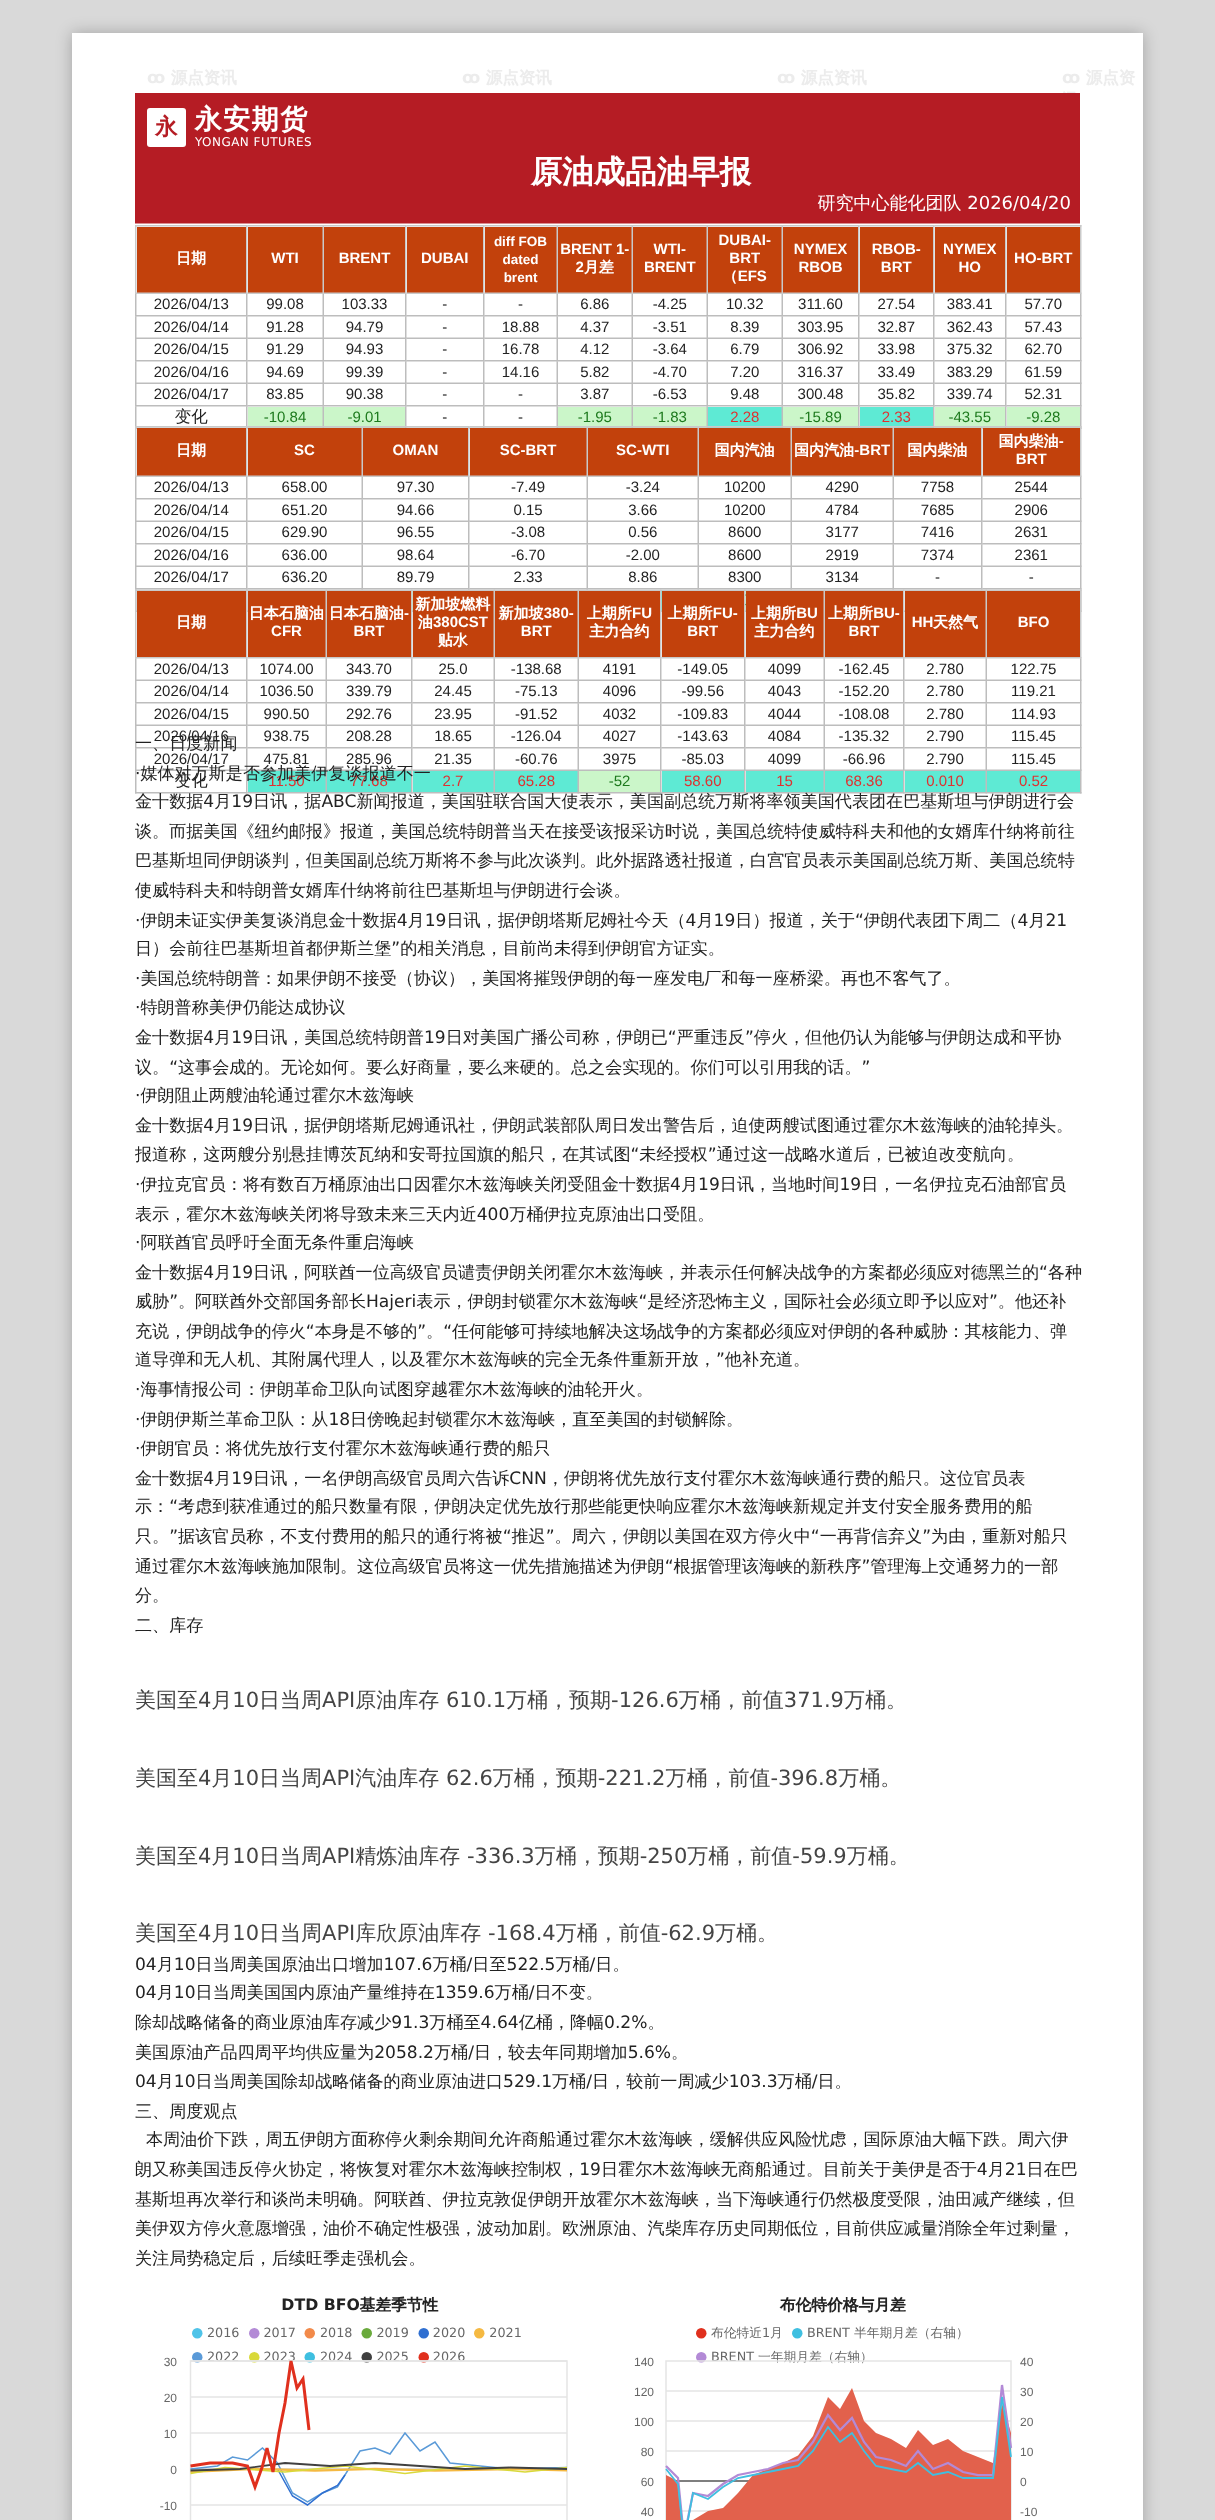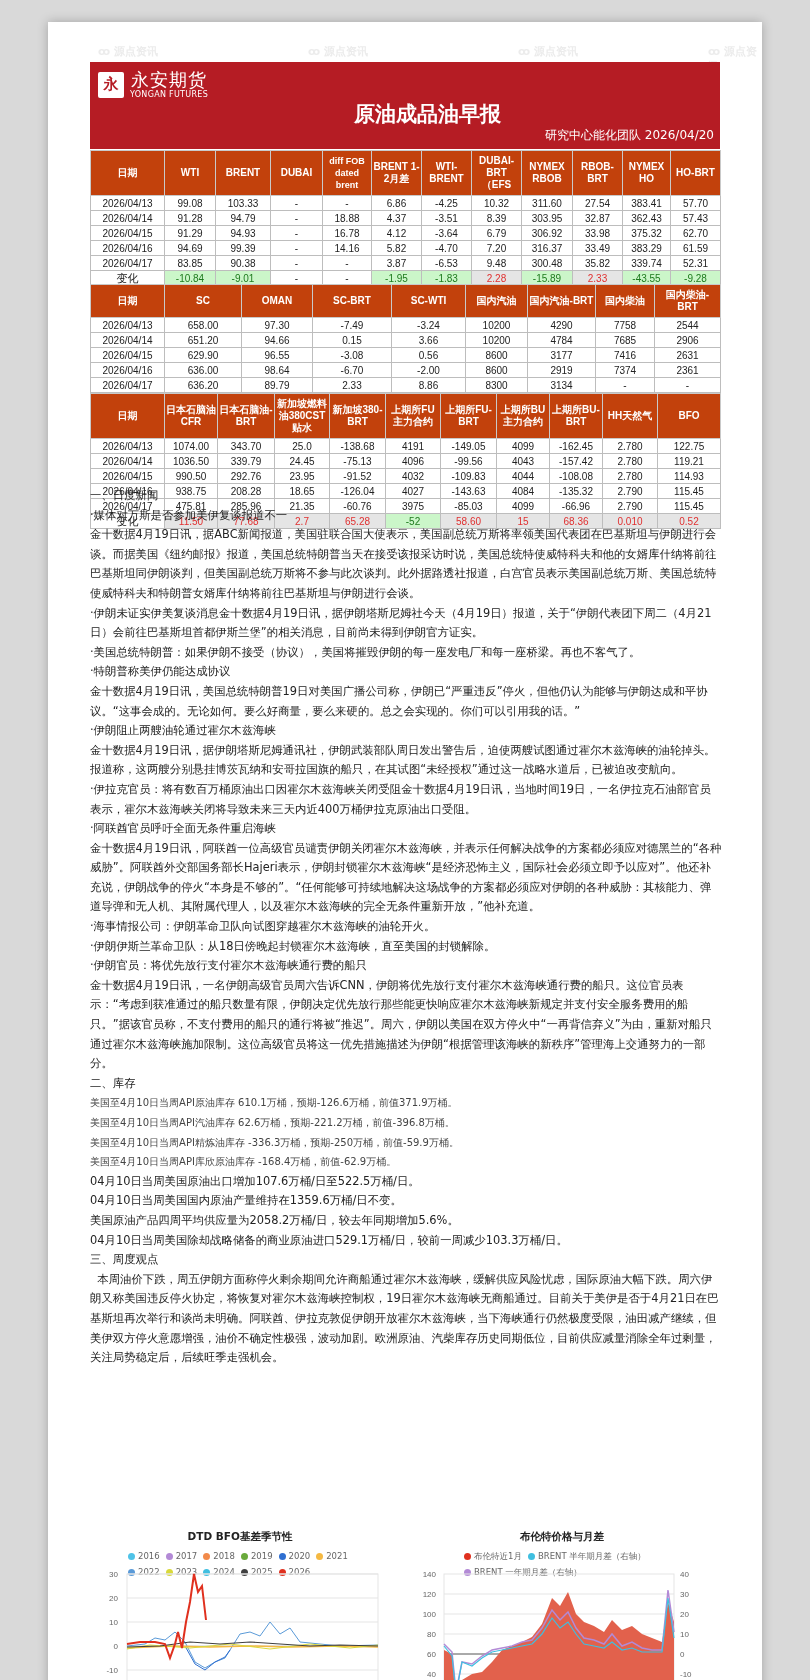--- a/index.html
+++ b/index.html
@@ -3,35 +3,35 @@
 <meta charset="utf-8">
 <style>
   * { box-sizing: border-box; margin: 0; padding: 0; }
   html, body { width: 810px; height: 1680px; overflow: hidden; }
   body { background: #d9d9d9; font-family: "DejaVu Sans", "Liberation Sans", sans-serif; color: #222; }
   .page { position: absolute; left: 48px; top: 22px; width: 714px; height: 1700px; background: #fff; box-shadow: 0 0 10px rgba(0,0,0,0.25); }
   .banner { position: absolute; left: 42px; top: 40px; width: 630px; height: 87px; background: #b51c24; color: #fff; }
   .logo { position: absolute; left: 8px; top: 8px; display: flex; align-items: center; }
   .logo-mark { width: 26px; height: 26px; background: #fff; color: #b51c24; font-weight: bold; font-size: 15px; display: flex; align-items: center; justify-content: center; border-radius: 2px; }
   .logo-text { margin-left: 6px; }
-  .logo-cn { font-size: 18px; font-weight: normal; letter-spacing: 1px; line-height: 20px; text-align: center; }
+  .logo-cn { font-size: 18px; font-weight: bold; letter-spacing: 1px; line-height: 20px; }
   .logo-en { font-size: 8px; line-height: 9px; letter-spacing: 0.3px; }
   .banner-title { position: absolute; left: 0; width: 100%; top: 38px; text-align: center; font-size: 21px; font-weight: bold; padding-left: 45px; }
   .banner-sub { position: absolute; right: 6px; top: 65px; font-size: 12px; font-weight: normal; }
   table { border-collapse: collapse; position: absolute; left: 42px; width: 630px; table-layout: fixed; font-family: "Liberation Sans", sans-serif; }
   th { background: #c2410c; color: #fff; font-size: 10px; font-weight: bold; border: 1px solid #c9c9c9; line-height: 12px; padding: 4px 1px; overflow: hidden; }
   td { font-size: 10px; text-align: center; border: 1px solid #bdbdbd; height: 15px; line-height: 13px; color: #222; overflow: hidden; white-space: nowrap; }
   td.neg { background: #cbf6c9; color: #1d7a1d; }
-  td.pos { background: #e5e5e5; color: #e03030; }
+  td.pos { background: #5eead4; color: #e03030; }
   .t1 { top: 128px; } .t1 th { height: 44px; }
   .t2 { top: 262px; } .t2 th { height: 15px; }
   .t3 { top: 371px; } .t3 th { height: 30px; }
   .text { position: absolute; left: 42px; width: 632px; font-size: 11.4px; line-height: 19.6px; color: #222; }
   .text p { white-space: normal; }
-  .small { font-size: 10px; color: #444; }
+  .small { font-size: 14px; color: #444; margin-top: 32px; }
   .charts { position: absolute; left: 42px; top: 1500px; width: 630px; height: 180px; }
   .chart { position: absolute; top: 0; width: 300px; height: 180px; }
   .chart-title { position: absolute; top: 8px; width: 100%; text-align: center; font-size: 10.5px; font-weight: bold; }
   .legend { position: absolute; font-size: 8.5px; color: #666; }
   .legend span { display: inline-block; margin-right: 6px; }
   .dot { display: inline-block; width: 7px; height: 7px; border-radius: 50%; margin-right: 3px; vertical-align: middle; }
   .watermark { position: absolute; color: #ececec; font-size: 11px; font-weight: bold; pointer-events: none; }
 </style>
 </head>
 <body>
@@ -314,21 +314,21 @@
         </tr>
         <tr>
           <td>2026/04/14</td>
           <td>1036.50</td>
           <td>339.79</td>
           <td>24.45</td>
           <td>-75.13</td>
           <td>4096</td>
           <td>-99.56</td>
           <td>4043</td>
-          <td>-157.42</td>
+          <td>-152.20</td>
           <td>2.780</td>
           <td>119.21</td>
         </tr>
         <tr>
           <td>2026/04/15</td>
           <td>990.50</td>
           <td>292.76</td>
           <td>23.95</td>
           <td>-91.52</td>
           <td>4032</td>
@@ -398,20 +398,21 @@
     <p>·伊朗官员：将优先放行支付霍尔木兹海峡通行费的船只</p>
     <p>金十数据4月19日讯，一名伊朗高级官员周六告诉CNN，伊朗将优先放行支付霍尔木兹海峡通行费的船只。这位官员表示：“考虑到获准通过的船只数量有限，伊朗决定优先放行那些能更快响应霍尔木兹海峡新规定并支付安全服务费用的船只。”据该官员称，不支付费用的船只的通行将被“推迟”。周六，伊朗以美国在双方停火中“一再背信弃义”为由，重新对船只通过霍尔木兹海峡施加限制。这位高级官员将这一优先措施描述为伊朗“根据管理该海峡的新秩序”管理海上交通努力的一部分。</p>
 
     <p>二、库存</p>
     <p class="small">美国至4月10日当周API原油库存 610.1万桶，预期-126.6万桶，前值371.9万桶。</p>
     <p class="small">美国至4月10日当周API汽油库存 62.6万桶，预期-221.2万桶，前值-396.8万桶。</p>
     <p class="small">美国至4月10日当周API精炼油库存 -336.3万桶，预期-250万桶，前值-59.9万桶。</p>
     <p class="small">美国至4月10日当周API库欣原油库存 -168.4万桶，前值-62.9万桶。</p>
     <p>04月10日当周美国原油出口增加107.6万桶/日至522.5万桶/日。</p>
     <p>04月10日当周美国国内原油产量维持在1359.6万桶/日不变。</p>
+    <p>除却战略储备的商业原油库存减少91.3万桶至4.64亿桶，降幅0.2%。</p>
     <p>美国原油产品四周平均供应量为2058.2万桶/日，较去年同期增加5.6%。</p>
     <p>04月10日当周美国除却战略储备的商业原油进口529.1万桶/日，较前一周减少103.3万桶/日。</p>
 
     <p>三、周度观点</p>
     <p style="white-space:pre-wrap">  本周油价下跌，周五伊朗方面称停火剩余期间允许商船通过霍尔木兹海峡，缓解供应风险忧虑，国际原油大幅下跌。周六伊朗又称美国违反停火协定，将恢复对霍尔木兹海峡控制权，19日霍尔木兹海峡无商船通过。目前关于美伊是否于4月21日在巴基斯坦再次举行和谈尚未明确。阿联酋、伊拉克敦促伊朗开放霍尔木兹海峡，当下海峡通行仍然极度受限，油田减产继续，但美伊双方停火意愿增强，油价不确定性极强，波动加剧。欧洲原油、汽柴库存历史同期低位，目前供应减量消除全年过剩量，关注局势稳定后，后续旺季走强机会。</p>
   </div>
 
   <div class="charts">
     <div class="chart" style="left:0;">
       <div class="chart-title">DTD BFO基差季节性</div>

